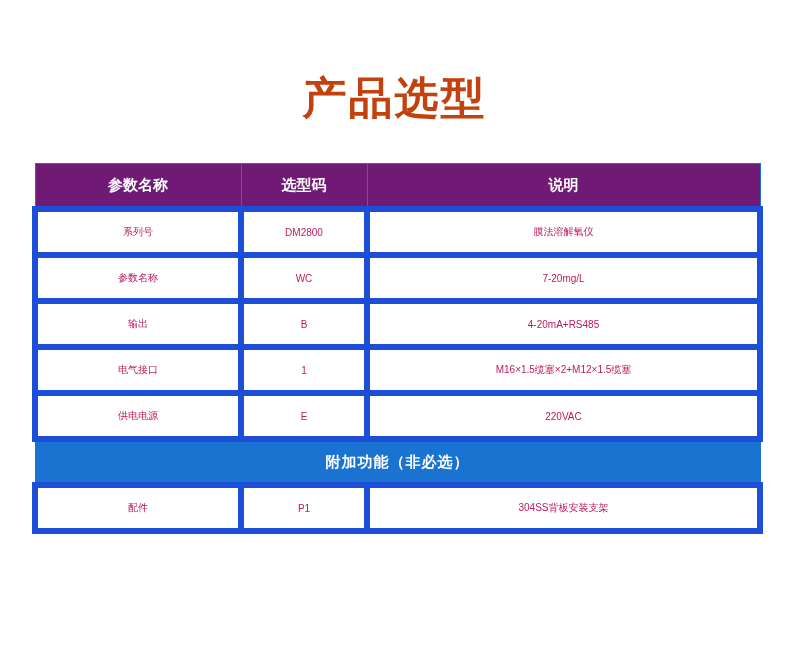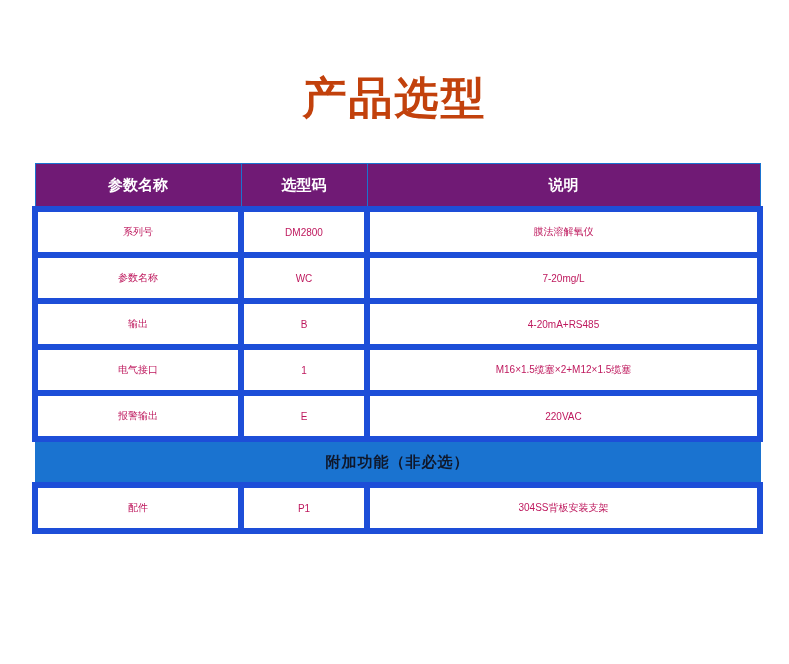--- a/index.html
+++ b/index.html
@@ -56,21 +56,21 @@
     font-size: 15px;
     font-weight: bold;
     border: 1px solid #1a73d0;
     height: 46px;
   }
   .col-name { width: 206px; }
   .col-code { width: 126px; }
   .col-desc { width: 393px; margin-top: 36px; }
   tr.section-row td {
     background: #1a73d0;
-    color: #0f172a;
+    color: #ffffff;
     font-weight: bold;
     border: 1px solid #1a73d0;
     font-size: 15px;
     letter-spacing: 1px;
   }
   td.cell-name { font-size: 15px; }
   td.cell-code { font-size: 15px; }
   td.cell-desc { font-size: 15px; margin-left: 48px; }
 </style>
 </head>
@@ -104,21 +104,21 @@
           <td class="cell-name">输出</td>
           <td class="cell-code">B</td>
           <td class="cell-desc">4-20mA+RS485</td>
         </tr>
         <tr>
           <td class="cell-name">电气接口</td>
           <td class="cell-code">1</td>
           <td class="cell-desc">M16×1.5缆塞×2+M12×1.5缆塞</td>
         </tr>
         <tr>
-          <td class="cell-name">报警输出</td>
+          <td class="cell-name">供电电源</td>
           <td class="cell-code">E</td>
           <td class="cell-desc">220VAC</td>
         </tr>
         <tr class="section-row">
           <td colspan="3">附加功能（非必选）</td>
         </tr>
         <tr>
           <td class="cell-name">配件</td>
           <td class="cell-code">P1</td>
           <td class="cell-desc">304SS背板安装支架</td>

